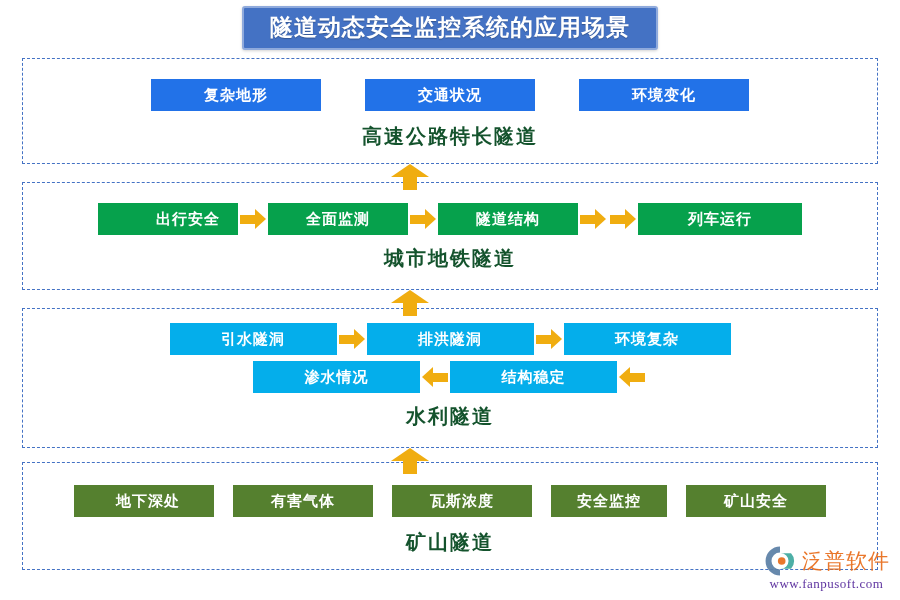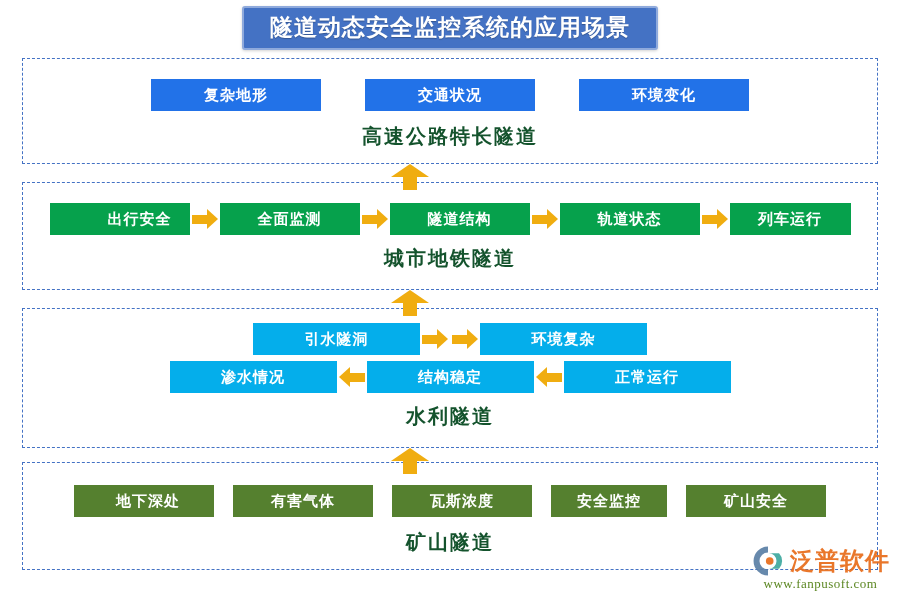--- a/index.html
+++ b/index.html
@@ -148,29 +148,29 @@
     opacity: .92;
   }
   .logo-top {
     display: flex;
     align-items: center;
     gap: 5px;
   }
   .logo-mark { width: 34px; height: 34px; display: block; }
   .logo-text {
     font-family: "DejaVu Sans", "Liberation Sans", sans-serif;
-    font-size: 24px;
-    font-weight: bold;
+    font-size: 21px;
+    font-weight: normal;
     color: #E86C1A;
     letter-spacing: 1px;
   }
   .logo-url {
     font-family: "Liberation Serif", "DejaVu Serif", serif;
     font-size: 13px;
-    color: #4d7c0f;
+    color: #4c1d95;
     letter-spacing: .5px;
     margin-top: -2px;
   }
 </style>
 </head>
 <body>
 
 <div class="title-wrap">
   <div class="title-bar">隧道动态安全监控系统的应用场景</div>
 </div>
@@ -196,54 +196,53 @@
         <div class="node green" style="width: 140px;">全面监测</div>
         <div class="h-arrow right">
           <div class="shaft"></div>
           <div class="head"></div>
         </div>
         <div class="node green" style="width: 140px;">隧道结构</div>
         <div class="h-arrow right">
           <div class="shaft"></div>
           <div class="head"></div>
         </div>
-        <div class="node green" style="width: 140px;">轨道状态</div>
-        <div class="h-arrow right">
-          <div class="shaft"></div>
-          <div class="head"></div>
-        </div>
-        <div class="node green" style="width: 121px;">列车运行</div>
+        <div class="h-arrow right">
+          <div class="shaft"></div>
+          <div class="head"></div>
+        </div>
+        <div class="node green" style="width: 164px;">列车运行</div>
       </div>
       <div class="section-label" style="margin-top: 10px;">城市地铁隧道</div>
     </div>
     <div class="section" id="sec-2" style="padding-top: 14px;">
       <div class="row">
         <div class="node cyan" style="width: 167px;">引水隧洞</div>
         <div class="h-arrow right">
           <div class="shaft"></div>
           <div class="head"></div>
         </div>
+        <div class="node cyan" style="width: 167px;">排洪隧洞</div>
         <div class="h-arrow right">
           <div class="shaft"></div>
           <div class="head"></div>
         </div>
         <div class="node cyan" style="width: 167px;">环境复杂</div>
       </div>
       <div class="row" style="margin-top: 6px;">
         <div class="node cyan" style="width: 167px;">渗水情况</div>
         <div class="h-arrow left">
           <div class="shaft"></div>
           <div class="head"></div>
         </div>
         <div class="node cyan" style="width: 167px;">结构稳定</div>
         <div class="h-arrow left">
           <div class="shaft"></div>
           <div class="head"></div>
         </div>
-        <div class="node cyan" style="width: 167px;">正常运行</div>
       </div>
       <div class="section-label" style="margin-top: 10px;">水利隧道</div>
     </div>
     <div class="section" id="sec-3" style="padding-top: 22px;">
       <div class="row">
         <div class="node olive" style="width: 140px; padding-left: 8px;">地下深处</div>
         <div style="width: 19px; flex: 0 0 19px;"></div>
         <div class="node olive" style="width: 140px;">有害气体</div>
         <div style="width: 19px; flex: 0 0 19px;"></div>
         <div class="node olive" style="width: 140px;">瓦斯浓度</div>

